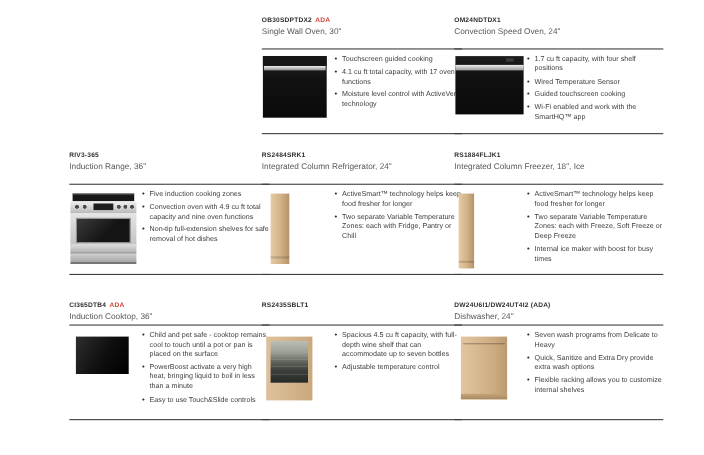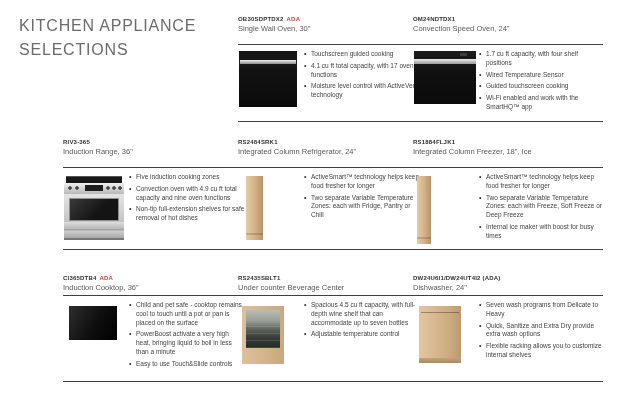--- a/index.html
+++ b/index.html
@@ -77,24 +77,20 @@
   .img-dishwasher { width:42px; height:57px; background:linear-gradient(90deg,#e2c5a0,#cdac82 70%,#bb9a70); }
   .img-dishwasher::before { content:""; position:absolute; top:6px; left:2px; right:2px; height:1px; background:rgba(0,0,0,0.3); }
   .img-dishwasher::after { content:""; position:absolute; bottom:0; left:0; right:0; height:5px;
     background:linear-gradient(#c4a378,#a98960); }
 </style>
 </head>
 <body>
 
 <div id="page">
 
-  <div class="page-title">
-    <div>KITCHEN APPLIANCE</div>
-    <div>SELECTIONS</div>
-  </div>
 
   <div class="card" style="left:238px; top:16px; width:182px;">
     <div class="card-header">
       <div class="model-line"><span>OB30SDPTDX2</span><span class="ada">ADA</span></div>
       <div class="pname">Single Wall Oven, 30"</div>
     </div>
     <div class="rule"></div>
     <div class="card-body h76">
       <div class="pimg top6 img-wall-oven">
         <div class="toppanel"></div>
@@ -203,21 +199,20 @@
         <li>PowerBoost activate a very high heat, bringing liquid to boil in less than a minute</li>
         <li>Easy to use Touch&amp;Slide controls</li>
       </ul>
     </div>
     <div class="rule"></div>
   </div>
 
   <div class="card" style="left:238px; top:275px; width:182px;">
     <div class="card-header tight">
       <div class="model-line"><span>RS2435SBLT1</span></div>
-      <div class="pname">Under counter Beverage Center</div>
     </div>
     <div class="rule"></div>
     <div class="card-body h85">
       <div class="pimg top10 img-beverage" style="left:4px;">
         <div class="glass">
           <div class="shelves"></div>
         </div>
       </div>
       <ul class="features">
         <li>Spacious 4.5 cu ft capacity, with full-depth wine shelf that can accommodate up to seven bottles</li>

